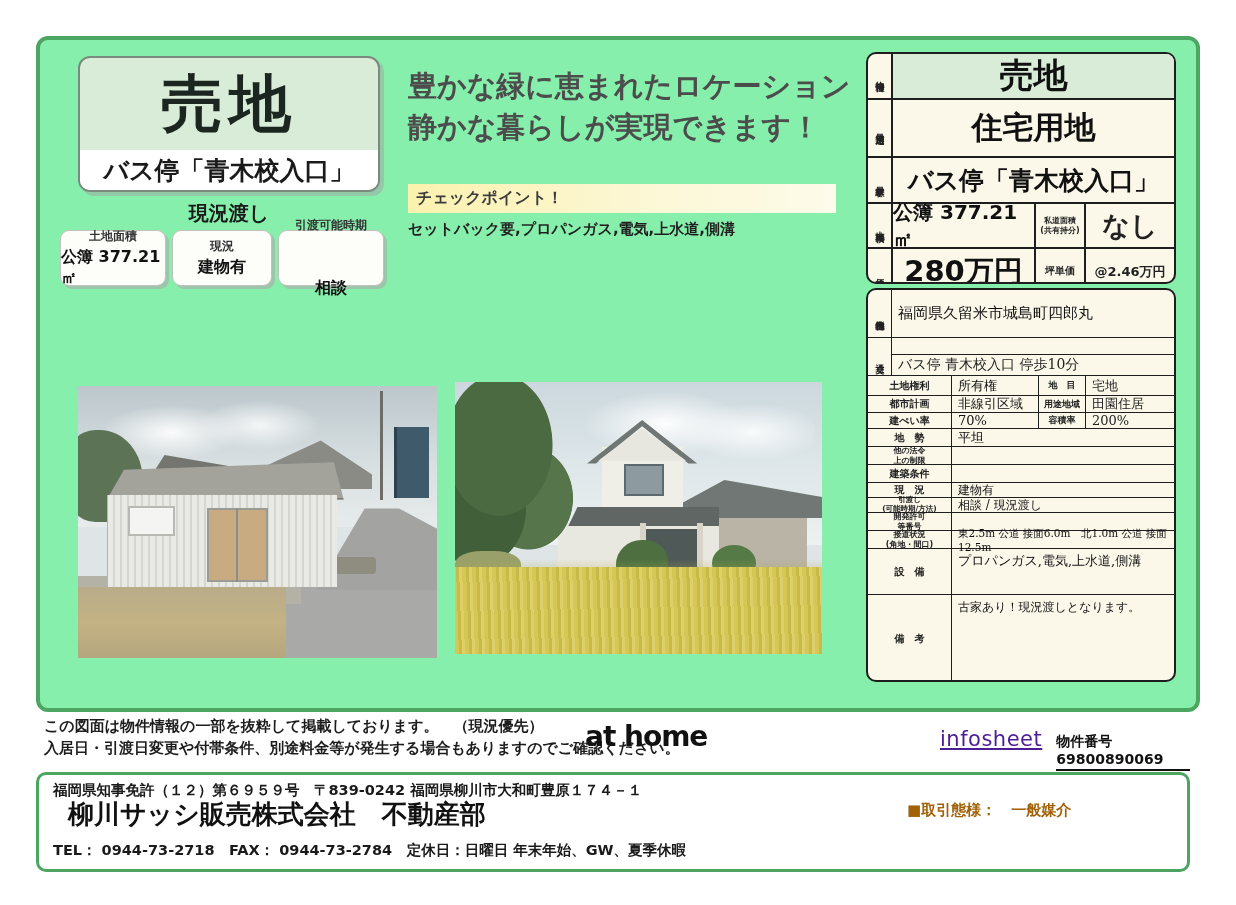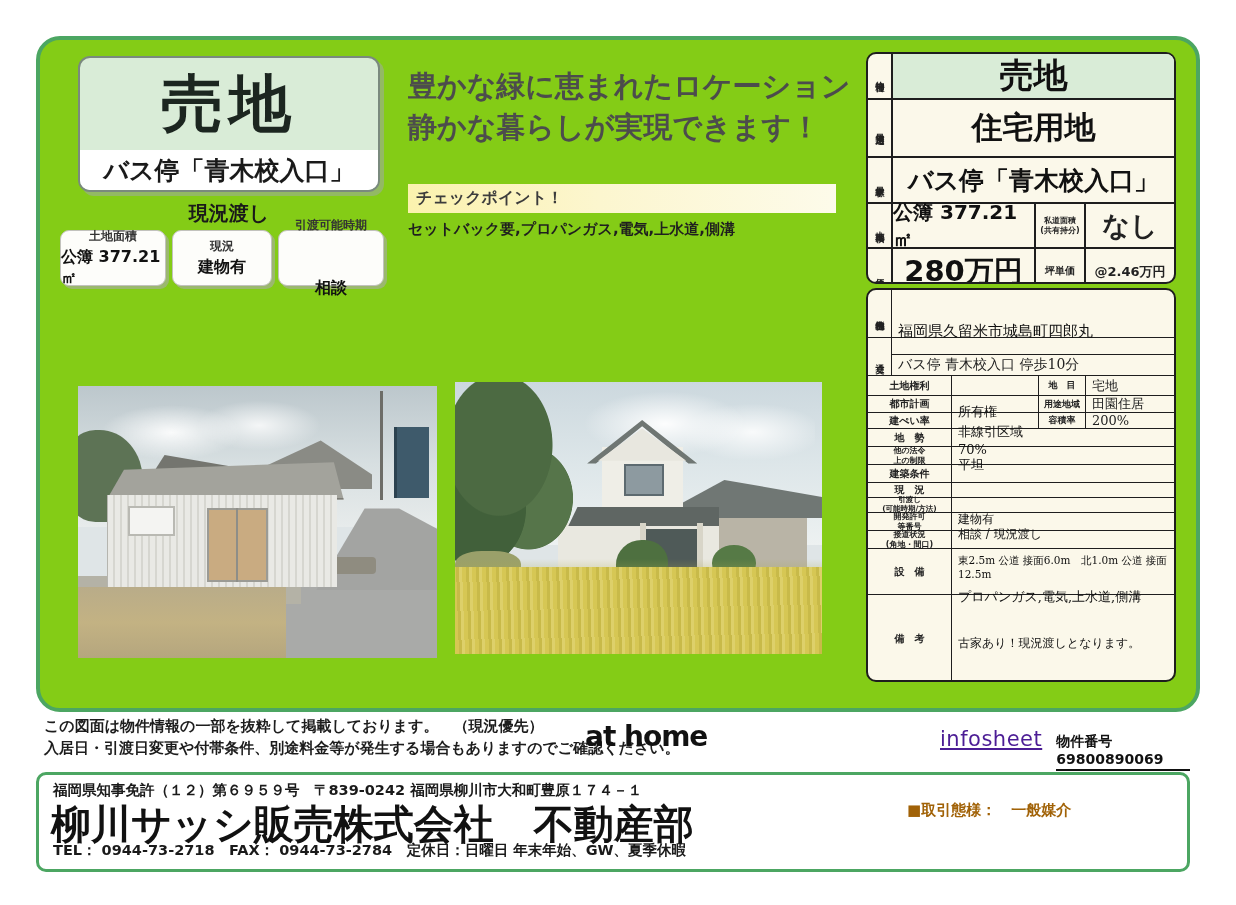--- a/index.html
+++ b/index.html
@@ -1,21 +1,21 @@
 <!DOCTYPE html>
 <html><head>
 <meta charset="utf-8">
 <style>
   html,body{margin:0;padding:0;background:#fff;}
   body{font-family:"DejaVu Sans","Liberation Sans",sans-serif;color:#222;}
   .sheet{position:relative;width:1236px;height:905px;background:#fff;overflow:hidden;}
 
   
   .main-box{position:absolute;left:36px;top:36px;width:1164px;height:676px;
-    border:4px solid #4ca662;border-radius:24px;background:#84cc16;box-sizing:border-box;}
+    border:4px solid #4ca662;border-radius:12px;background:#86efac;box-sizing:border-box;}
 
   
   .title-box{position:absolute;left:38px;top:16px;width:302px;height:136px;
     background:#d9ecd7;border:2px solid #7a8a7e;border-radius:12px;
     box-shadow:4px 4px 0 rgba(160,170,165,.55);overflow:hidden;box-sizing:border-box;}
   .title-main{height:92px;display:flex;align-items:center;justify-content:center;
     font-size:62px;font-weight:bold;color:#1c2620;letter-spacing:6px;}
   .title-sub{height:40px;background:#fff;display:flex;align-items:center;justify-content:center;
     font-size:25px;font-weight:bold;color:#1a1a1a;}
   .handover{position:absolute;left:38px;top:160px;width:302px;text-align:center;
@@ -70,21 +70,21 @@
   .det-row{display:flex;border-bottom:1.5px solid #1e1e1e;box-sizing:border-box;}
   .det-row:last-child{border-bottom:none;}
   .det-vlabel{width:24px;flex:0 0 24px;writing-mode:vertical-rl;text-orientation:upright;
     font-size:9px;font-weight:bold;display:flex;align-items:center;justify-content:center;
     border-right:1.5px solid #1e1e1e;box-sizing:border-box;
     font-family:"DejaVu Sans","Liberation Sans",sans-serif;}
   .det-hlabel{width:84px;flex:0 0 84px;display:flex;align-items:center;justify-content:center;
     font-size:10px;font-weight:bold;text-align:center;white-space:pre-line;line-height:1.15;
     border-right:1.5px solid #1e1e1e;box-sizing:border-box;
     font-family:"DejaVu Sans","Liberation Sans",sans-serif;}
-  .det-value{flex:1;display:flex;align-items:center;padding:0 6px;font-size:13px;color:#111;box-sizing:border-box;margin-top:36px;}
+  .det-value{flex:1;display:flex;align-items:center;padding:0 6px;font-size:13px;color:#111;box-sizing:border-box;}
   .det-l2{width:48px;flex:0 0 48px;display:flex;align-items:center;justify-content:center;
     font-size:9px;font-weight:bold;border-left:1.5px solid #1e1e1e;border-right:1.5px solid #1e1e1e;
     box-sizing:border-box;font-family:"DejaVu Sans","Liberation Sans",sans-serif;}
   .det-v2{width:88px;flex:0 0 88px;display:flex;align-items:center;padding:0 6px;font-size:13px;box-sizing:border-box;}
   .acc-rows{flex:1;display:flex;flex-direction:column;}
   .acc-top{height:17px;border-bottom:1.5px solid #1e1e1e;box-sizing:border-box;}
   .acc-bottom{flex:1;display:flex;align-items:center;padding:0 6px;font-size:14px;}
 
   
   .disc-line1{position:absolute;left:44px;top:717px;font-size:15px;font-weight:bold;color:#1d1d1d;}
@@ -93,21 +93,21 @@
     letter-spacing:-1px;}
   .infosheet-wrap{position:absolute;left:940px;top:727px;width:250px;display:flex;align-items:baseline;}
   .infosheet-word{font-size:21px;color:#4c1d95;letter-spacing:0.5px;text-decoration:underline;}
   .propnum{margin-left:14px;font-size:14px;font-weight:bold;color:#111;
     border-bottom:2px solid #111;padding-bottom:2px;}
 
   
   .footer-box{position:absolute;left:36px;top:772px;width:1154px;height:100px;
     border:3px solid #4ca662;border-radius:10px;background:#fff;box-sizing:border-box;}
   .f-license{position:absolute;left:14px;top:6px;font-size:14.5px;font-weight:bold;color:#1a1a1a;}
-  .f-company{position:absolute;left:12px;top:22px;font-size:40px;font-weight:bold;color:#111;}
+  .f-company{position:absolute;left:29px;top:22px;font-size:26px;font-weight:bold;color:#111;}
   .f-contact{position:absolute;left:14px;top:66px;font-size:14.5px;font-weight:bold;color:#1a1a1a;}
   .f-transaction{position:absolute;left:868px;top:26px;font-size:15px;font-weight:bold;color:#a16207;}
 
   .pre{white-space:pre-line;text-align:center;}
 
   
   .p1-sky{left:0;top:0;width:100%;height:52%;background:linear-gradient(180deg,#bcc7cc 0%,#d7dfe1 55%,#e7ebeb 100%);}
   .p1-cloud{left:5%;top:4%;width:70%;height:26%;background:
     radial-gradient(ellipse 40% 55% at 30% 50%,rgba(255,255,255,.9),rgba(255,255,255,0) 70%),
     radial-gradient(ellipse 35% 50% at 65% 40%,rgba(255,255,255,.8),rgba(255,255,255,0) 70%);}

